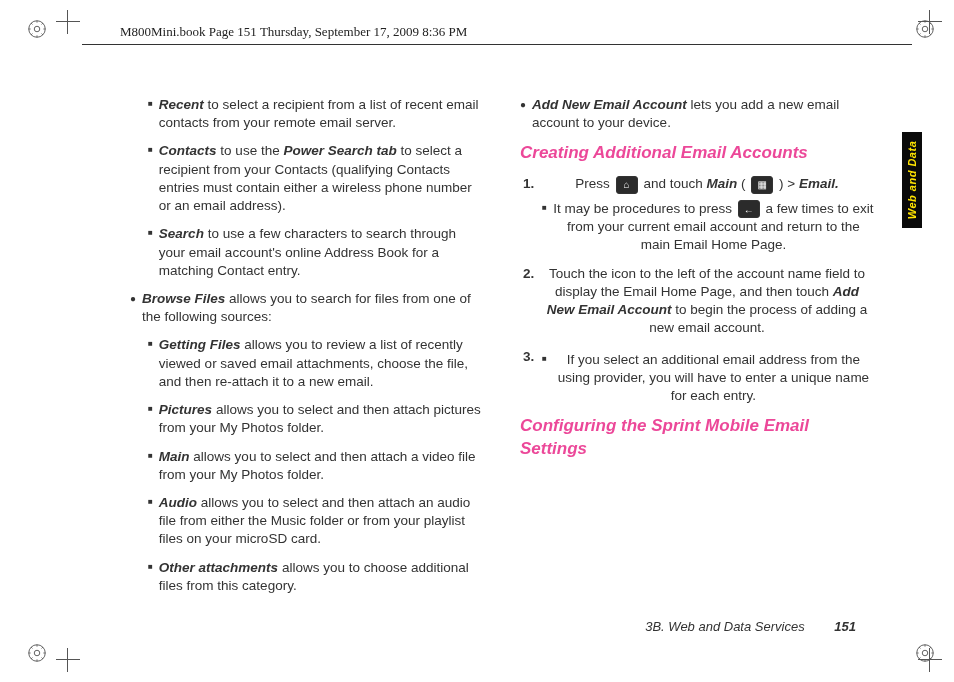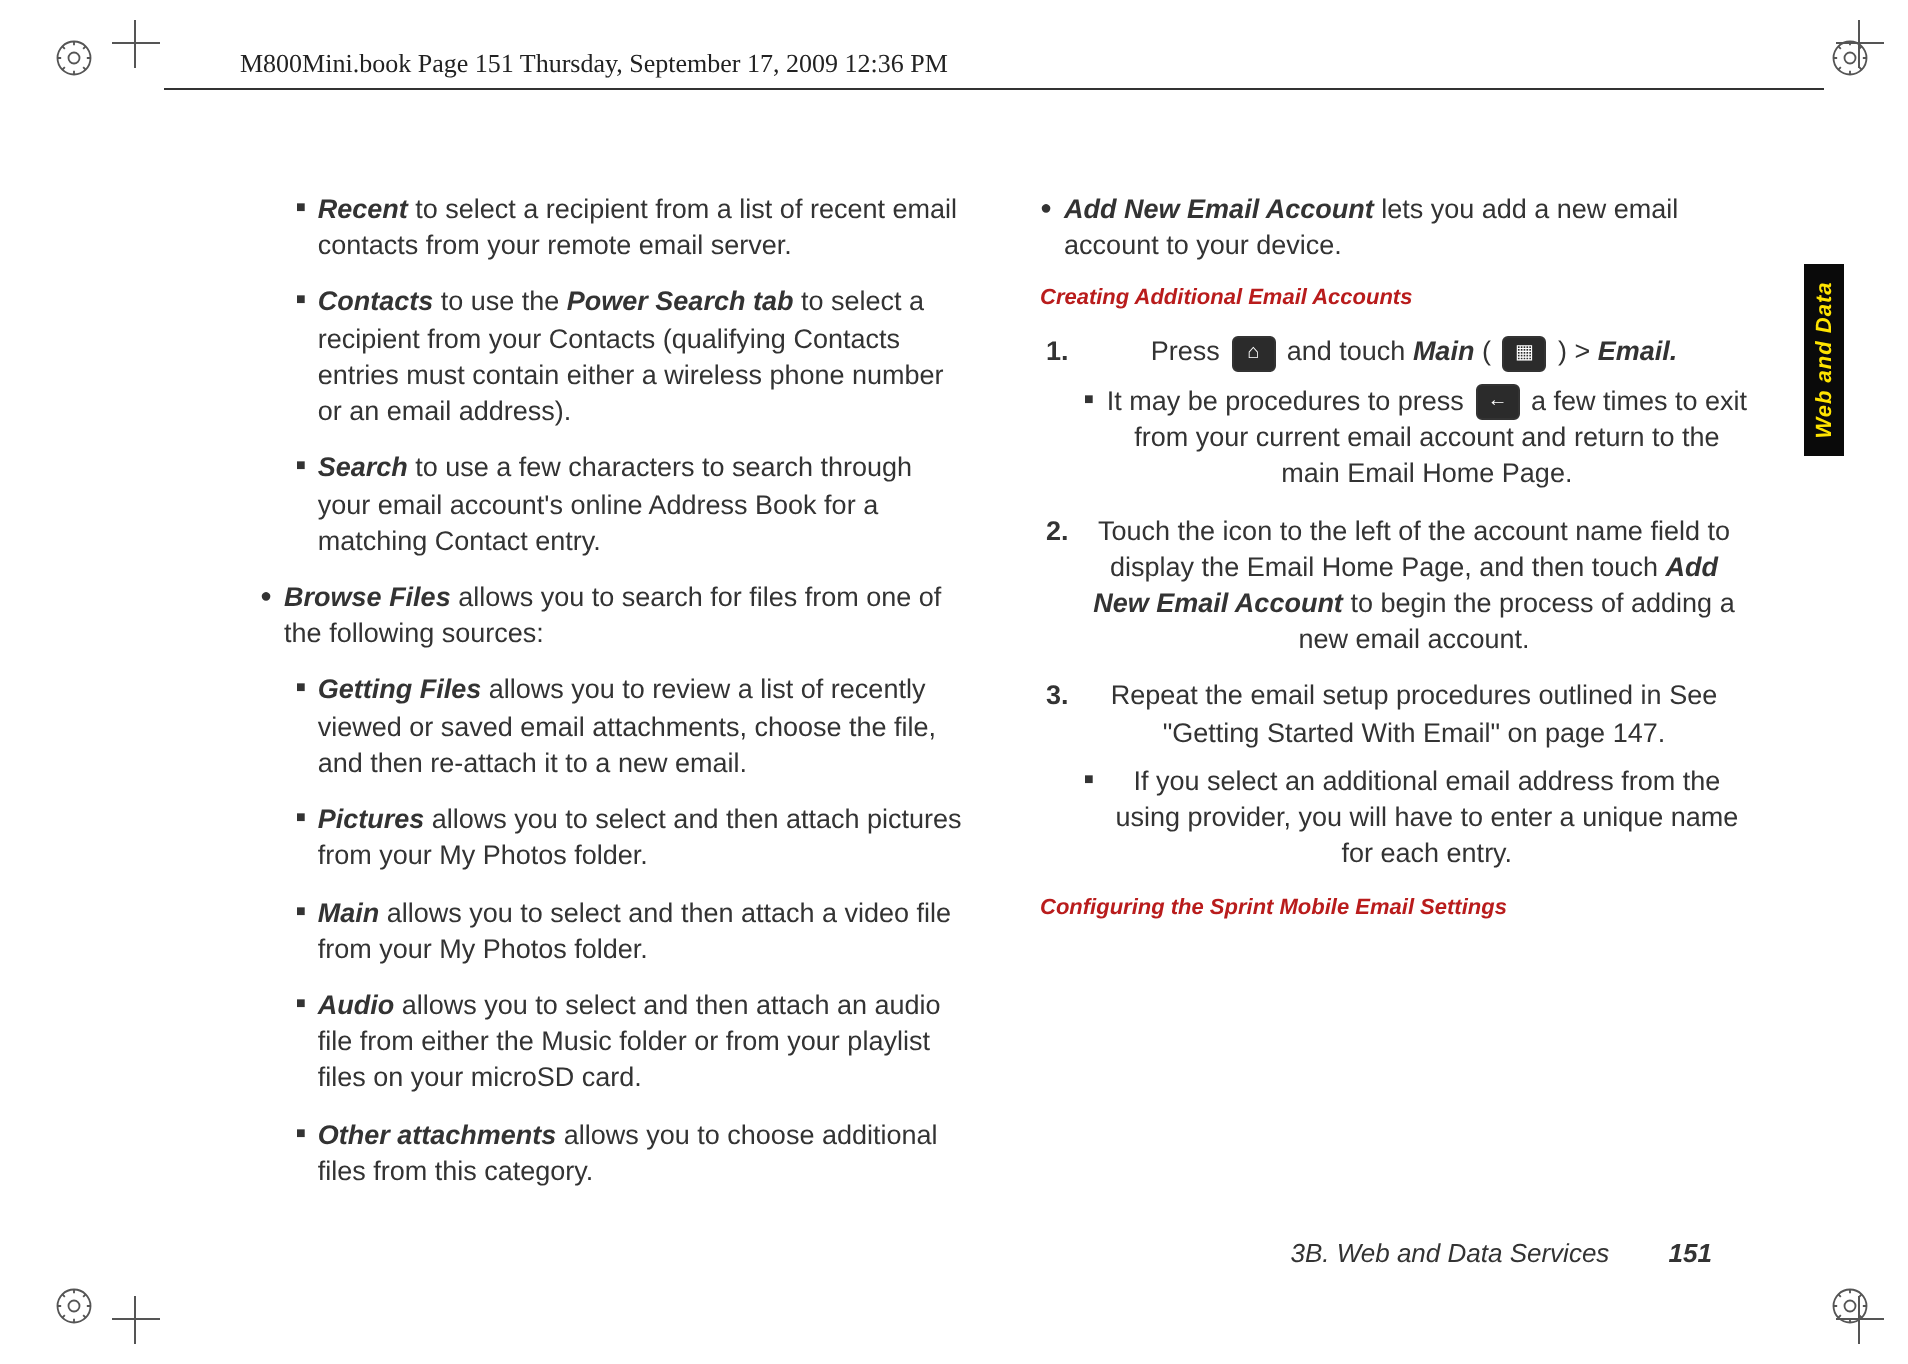--- a/index.html
+++ b/index.html
@@ -28,21 +28,21 @@
   .sidetab span{transform:rotate(-90deg);white-space:nowrap;color:#ffe400;font-size:11px;font-style:italic;font-weight:600;letter-spacing:.5px;}
   
   .cols{position:absolute;top:96px;left:130px;right:80px;bottom:80px;display:flex;gap:36px;font-size:13.5px;line-height:1.35;}
   .col{flex:1;}
   .bullet-l1{display:flex;gap:6px;margin:0 0 10px 0;}
   .bullet-l1 .mark{font-size:10px;line-height:1.7;}
   .bullet-l2{display:flex;gap:6px;margin:0 0 10px 18px;}
   .bullet-l2 .mark{font-size:8px;line-height:2;}
   .term{font-style:italic;font-weight:700;}
   .ui{font-style:italic;font-weight:700;}
-  h3{font-size:11px;font-style:italic;font-weight:700;margin:6px 0 10px;color:#b91c1c;}
+  h3{font-size:17px;font-style:italic;font-weight:700;margin:6px 0 10px;color:#ec4899;}
   ol{padding-left:18px;margin:0;}
   ol>li{margin-bottom:10px;padding-left:2px;text-align:center;}
   ol>li::marker{font-weight:700;}
   .sub{display:flex;gap:6px;margin:6px 0 0 2px;}
   .sub .mark{font-size:8px;line-height:2;}
   .footer{position:absolute;bottom:48px;right:98px;font-style:italic;font-size:13px;color:#333;}
   .footer .sec{}
   .footer .pg{font-weight:700;font-style:italic;margin-left:26px;}
   
   .inline-icon{display:inline-flex;vertical-align:middle;width:20px;height:16px;border:1px solid #333;border-radius:3px;background:#2b2b2b;color:#fff;align-items:center;justify-content:center;font-size:10px;margin:0 2px;}
@@ -94,21 +94,21 @@
     </div>
   <div class="crop-corner bot-left">
       <div class="c1"></div>
       <div class="c2"></div>
     </div>
   <div class="crop-corner bot-right">
       <div class="c1"></div>
       <div class="c2"></div>
     </div>
 
-  <div class="hdr-text">M800Mini.book  Page 151  Thursday, September 17, 2009  12:36 PM</div>
+  <div class="hdr-text">M800Mini.book  Page 151  Thursday, September 17, 2009  8:36 PM</div>
   <div class="hdr-line"></div>
 
   <div class="sidetab">
       <span>Web and Data</span>
     </div>
 
   <div class="cols">
 
     <div class="col">
 
@@ -180,21 +180,20 @@
           <span class="ui">Email.</span>
           <div class="sub">
             <span class="mark">■</span>
             <div><span>It may be procedures to press </span><span class="inline-icon back"></span><span> a few times to exit from your current email account and return to the main Email Home Page.</span></div>
           </div>
         </li>
         <li>
           <span>Touch the icon to the left of the account name field to display the Email Home Page, and then touch </span><span class="ui">Add New Email Account</span><span> to begin the process of adding a new email account.</span>
         </li>
         <li>
-          <span>Repeat the email setup procedures outlined in See "Getting Started With Email" on page 147.</span>
           <div class="sub">
             <span class="mark">■</span>
             <div>If you select an additional email address from the using provider, you will have to enter a unique name for each entry.</div>
           </div>
         </li>
       </ol>
 
       <h3>Configuring the Sprint Mobile Email Settings</h3>
 
     </div>

